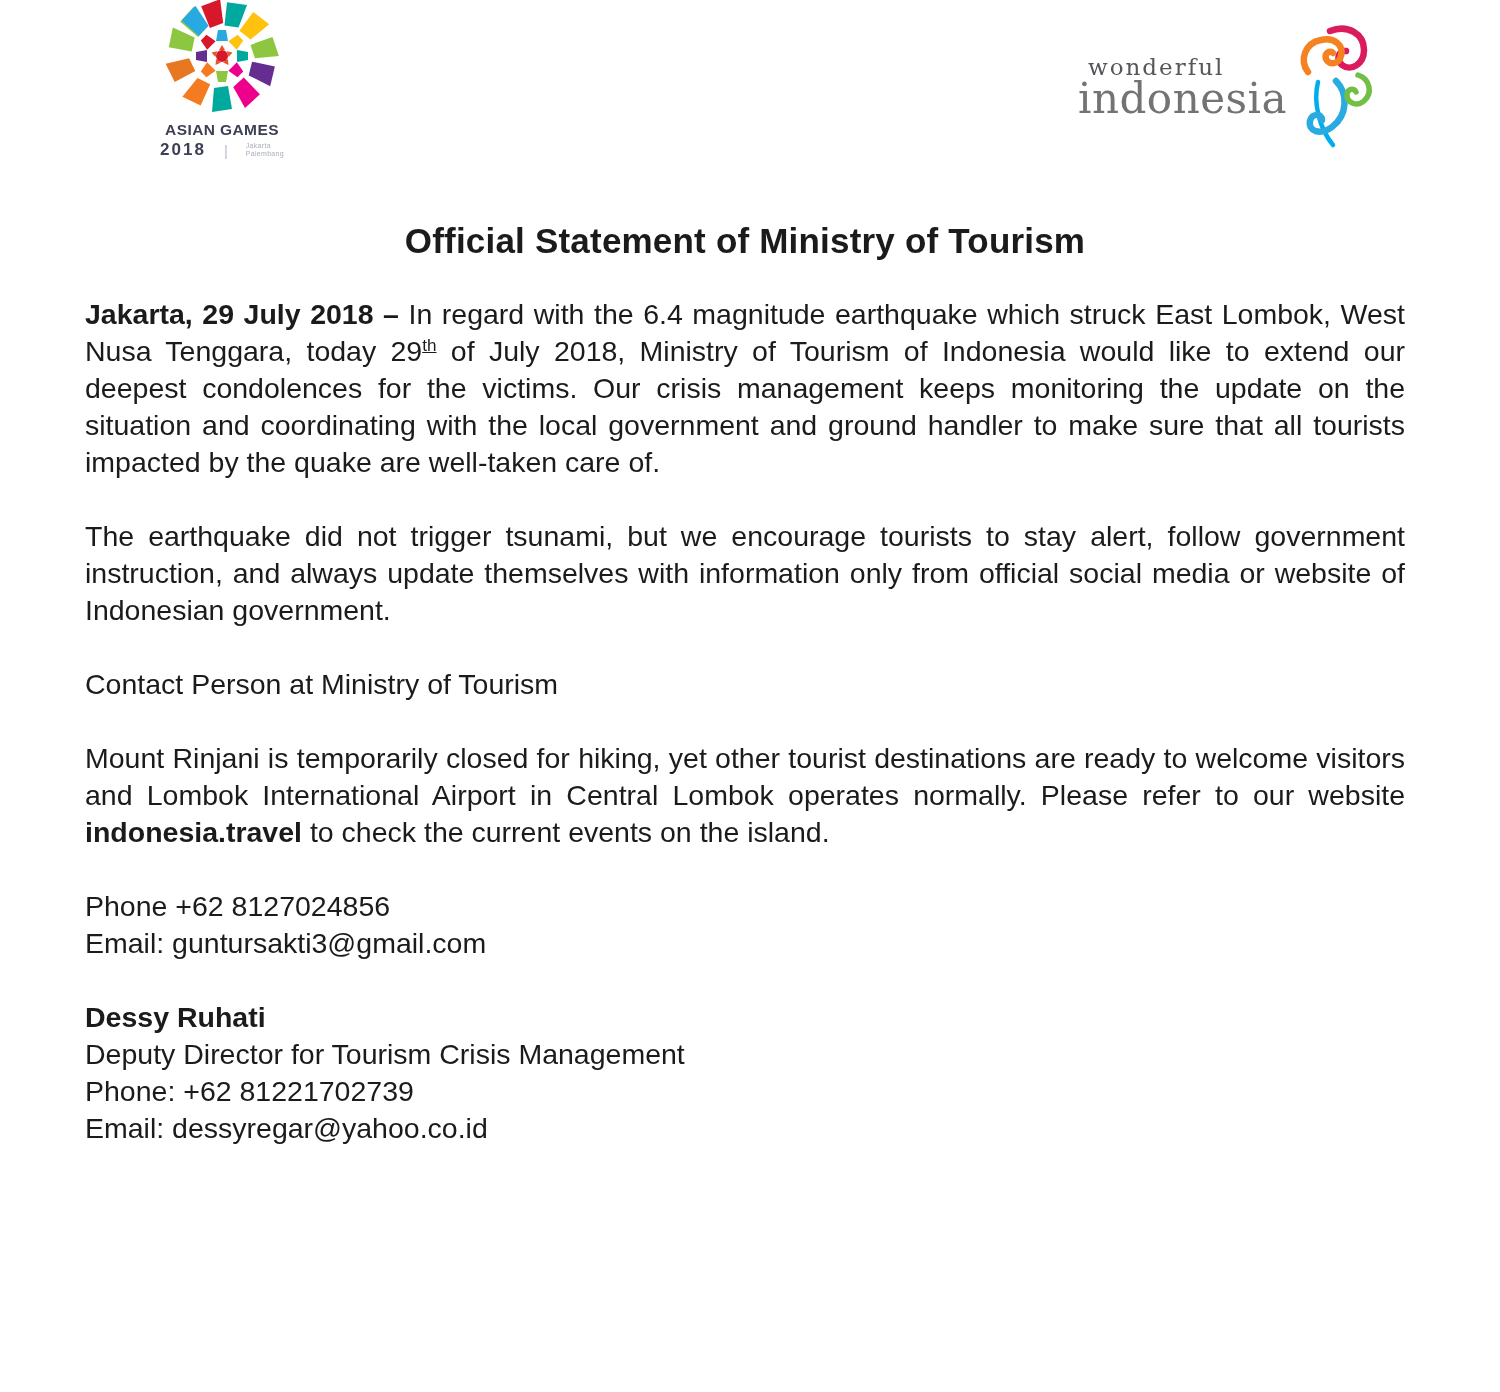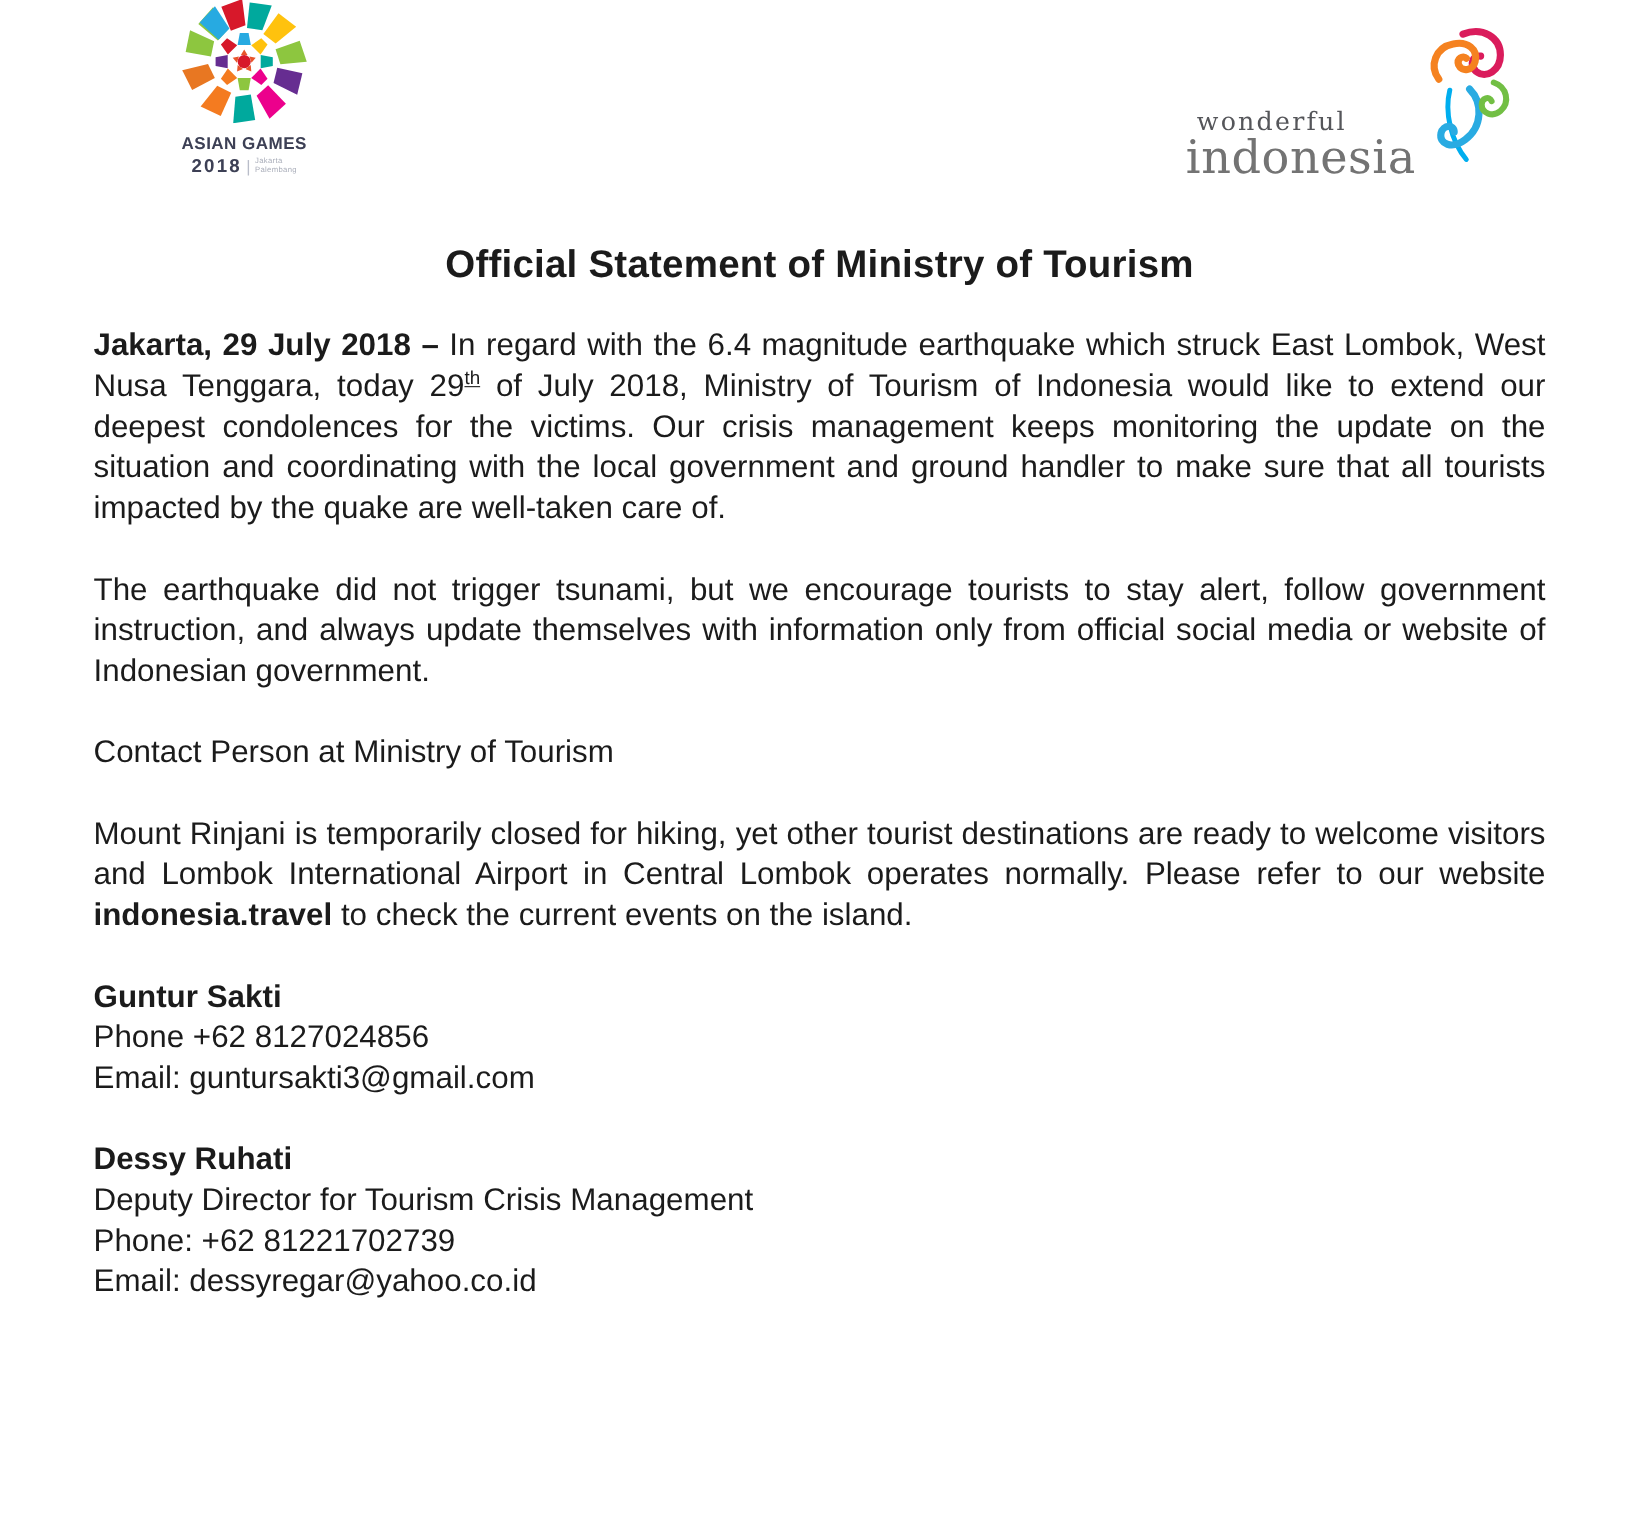--- a/index.html
+++ b/index.html
@@ -23,29 +23,29 @@
     text-align:justify; margin:0 0 37px;
   }
   .plain { text-align:left; }
   .contact { font-size:28.5px; line-height:37px; margin:0 0 37px; }
   .b { font-weight:bold; }
   sup { font-size:0.6em; vertical-align:super; line-height:0;text-decoration:underline; }
 
   
   .ag-logo { position:absolute; left:150px; top:0; width:144px; text-align:center; color:#3d4055; }
   .ag-title { font-size:15.5px; font-weight:bold; letter-spacing:0.4px; margin-top:5px; white-space:nowrap; }
-  .ag-row { display:flex; justify-content:center; align-items:center; gap:4px; margin-top:1px;text-align:right; }
+  .ag-row { display:flex; justify-content:center; align-items:center; gap:18px; margin-top:1px;text-align:right; }
   .ag-year { font-size:17px; font-weight:bold; letter-spacing:2px; }
   .ag-bar { color:#b9bdc9; font-size:15px; }
   .ag-cities { display:flex; flex-direction:column; align-items:flex-start; font-size:7px; color:#a9adb9; line-height:8px; letter-spacing:0.3px; }
 
   
   .wi-logo { position:absolute; left:1078px; top:38px; display:flex; align-items:flex-start; }
   .wi-text { padding-top:16px; font-family:"DejaVu Serif", serif; text-align:left; }
-  .wi-word1 { font-size:23px; letter-spacing:2px; color:#55565a; padding-left:10px;margin-top:44px; }
+  .wi-word1 { font-size:23px; letter-spacing:2px; color:#55565a; padding-left:10px; }
   .wi-word2 { font-size:42px; letter-spacing:0.5px; margin-top:-6px; color:#737373; }
   .wi-bird { margin-left:-12px; margin-top:-14px; }
 </style>
 </head>
 <body>
 
 <div class="page">
 
   <div class="ag-logo">
     <svg width="138" height="112" viewBox="0 0 138 112">
@@ -115,21 +115,20 @@
 
     <p class="para"><span class="b">Jakarta, 29 July 2018 –</span><span> In regard with the 6.4 magnitude earthquake which struck East Lombok, West Nusa Tenggara, today 29</span><sup>th</sup><span> of July 2018, Ministry of Tourism of Indonesia would like to extend our deepest condolences for the victims. Our crisis management keeps monitoring the update on the situation and coordinating with the local government and ground handler to make sure that all tourists impacted by the quake are well-taken care of.</span></p>
 
     <p class="para">The earthquake did not trigger tsunami, but we encourage tourists to stay alert, follow government instruction, and always update themselves with information only from official social media or website of Indonesian government.</p>
 
     <p class="para plain">Contact Person at Ministry of Tourism</p>
 
     <p class="para"><span>Mount Rinjani is temporarily closed for hiking, yet other tourist destinations are ready to welcome visitors and Lombok International Airport in Central Lombok operates normally. Please refer to our website </span><span class="b">indonesia.travel</span><span> to check the current events on the island.</span></p>
 
     <div class="contact">
-      <div class="b">Guntur Sakti</div>
       <div>Phone +62 8127024856</div>
       <div>Email: guntursakti3@gmail.com</div>
     </div>
 
     <div class="contact">
       <div class="b">Dessy Ruhati</div>
       <div>Deputy Director for Tourism Crisis Management</div>
       <div>Phone: +62 81221702739</div>
       <div>Email: dessyregar@yahoo.co.id</div>
     </div>

